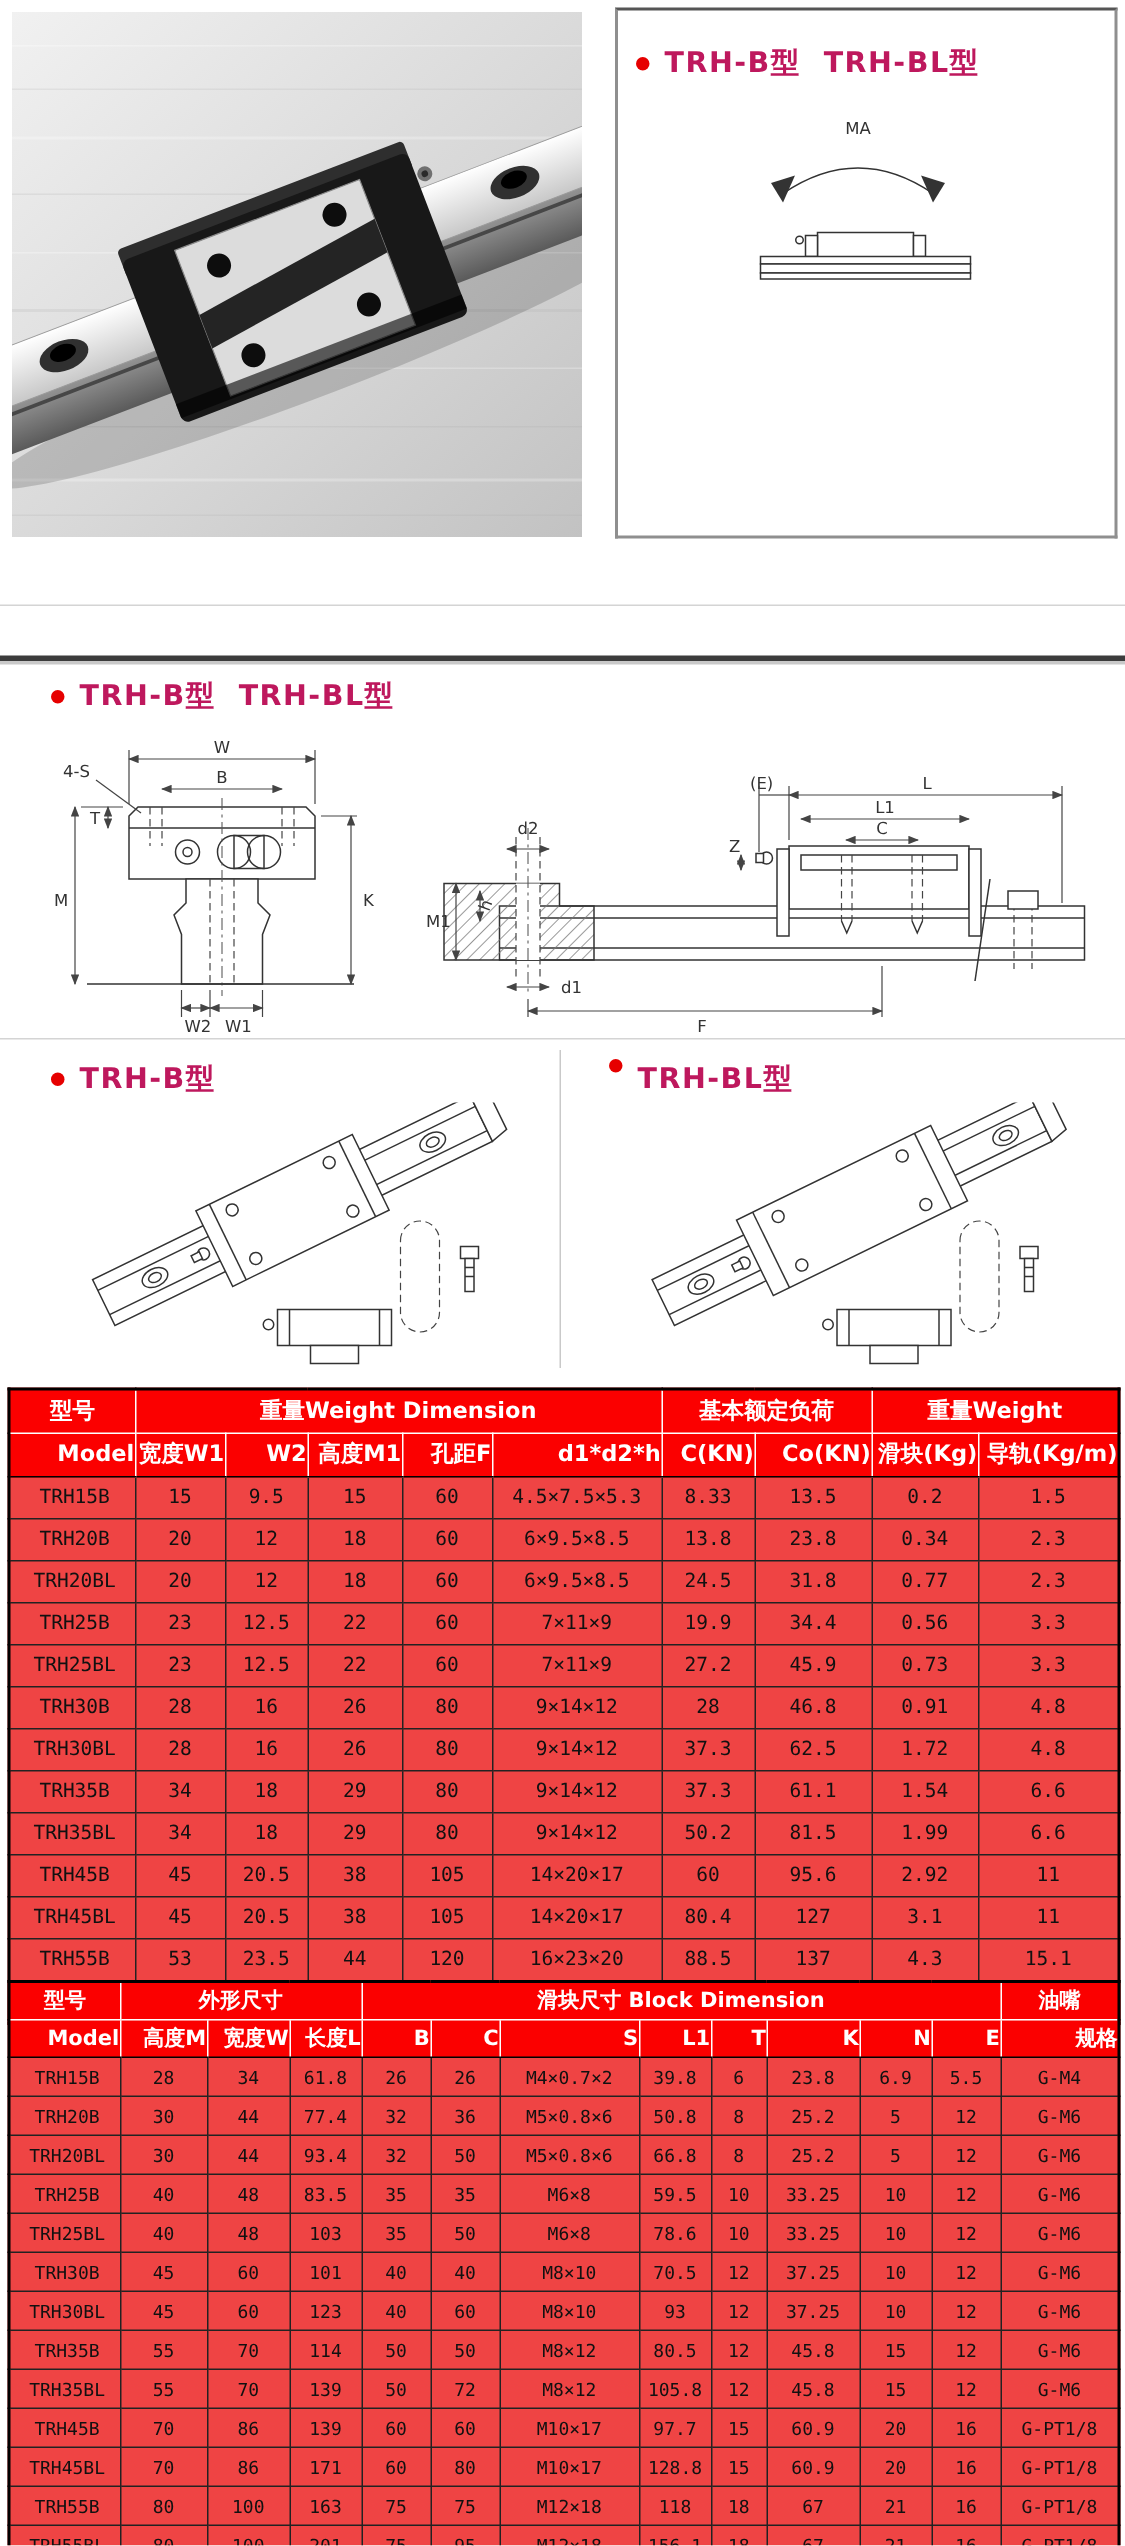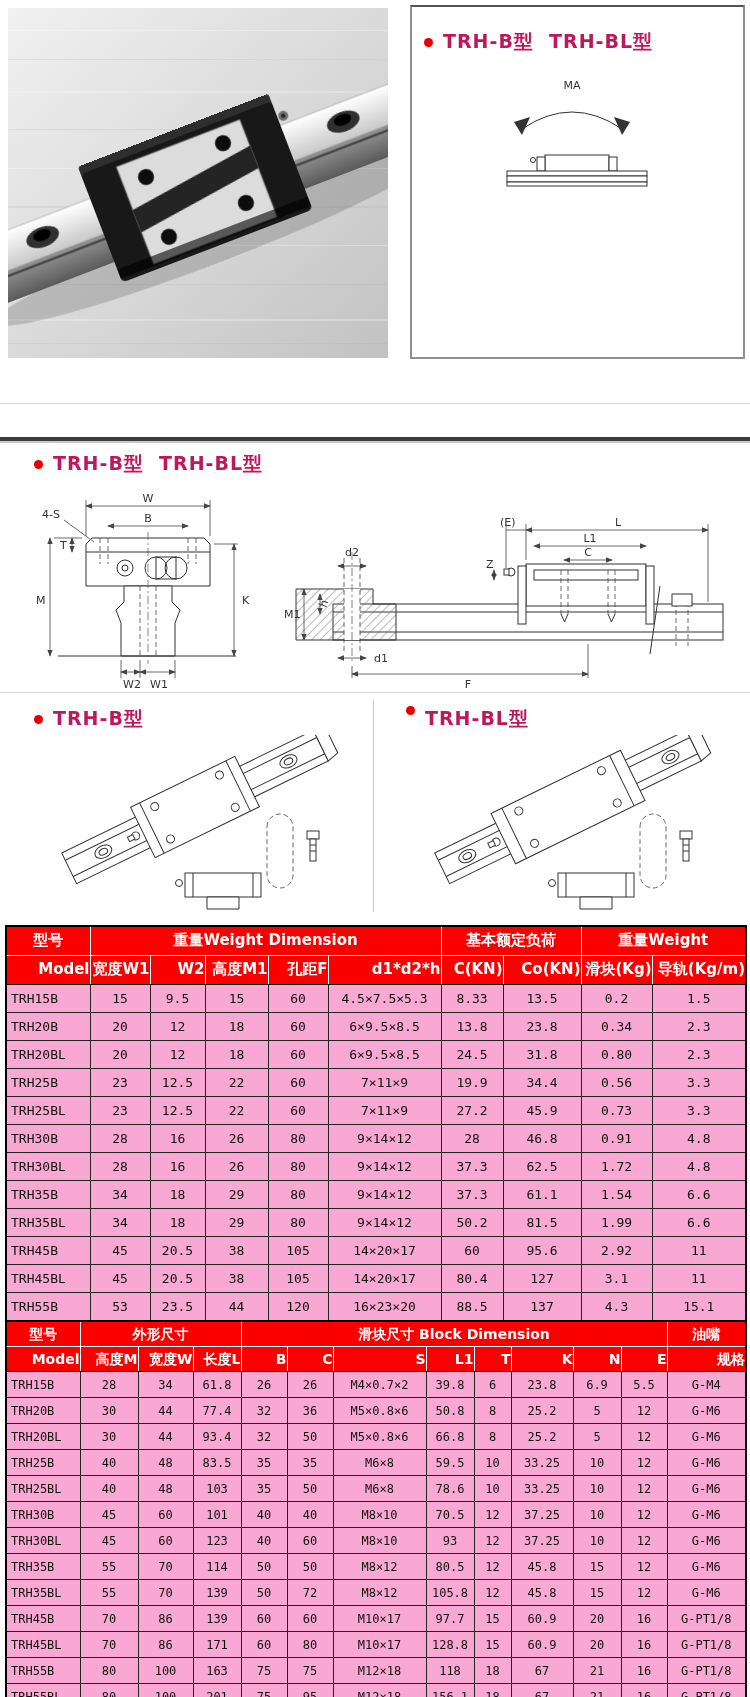--- a/index.html
+++ b/index.html
@@ -26,26 +26,26 @@
 
   
   .vdiv{position:absolute;left:373px;top:700px;width:1px;height:212px;background:#c9c9c9;}
   .sec3-head-left{position:absolute;left:34px;top:706px;display:flex;align-items:center;gap:10px;}
   .sec3-head-right{position:absolute;left:406px;top:706px;display:flex;gap:10px;}
   .sec3-draw-left{position:absolute;left:35px;top:735px;}
   .sec3-draw-right{position:absolute;left:408px;top:735px;}
 
   
   .spec-table{position:absolute;left:5px;border-collapse:collapse;table-layout:fixed;width:740px;
-              border:2px solid #000;background:#f9a8d4;}
+              border:2px solid #000;background:#ef4444;}
   .spec-table th{background:#fb0000;color:#fff;border:1px solid #fff;font-weight:bold;padding:0;line-height:1.05;}
   .spec-table thead tr:last-child th{border-bottom:1px solid #000;text-align:right;}
   .spec-table td{border:1px solid #222;text-align:center;color:#111;
                  font-family:"DejaVu Sans Mono","Liberation Mono",monospace;overflow:hidden;white-space:nowrap;}
-  .spec-table td.model{text-align:left;padding-left:4px;}
+  .spec-table td.model{text-align:center;padding-left:4px;}
   #table1{top:925px;} #table1 th{height:28px;font-size:15px;} #table1 td{height:25px;font-size:13px;}
   #table2{top:1320px;} #table2 th{height:24px;font-size:14px;} #table2 td{height:23px;font-size:12px;}
 
   
   .ln{stroke:#333;stroke-width:1;fill:none;}
   .lnw{stroke:#333;stroke-width:1;fill:#fff;}
   .dash{stroke:#444;stroke-width:0.8;fill:none;stroke-dasharray:5 3;}
   .cl{stroke:#555;stroke-width:0.7;fill:none;stroke-dasharray:8 3 2 3;}
   .dim{stroke:#444;stroke-width:0.8;fill:none;}
   .lbl{font-size:11px;fill:#333;font-family:"DejaVu Sans","Liberation Sans",sans-serif;}
@@ -399,21 +399,21 @@
         </tr>
         <tr>
           <td class="model">TRH20BL</td>
           <td>20</td>
           <td>12</td>
           <td>18</td>
           <td>60</td>
           <td>6×9.5×8.5</td>
           <td>24.5</td>
           <td>31.8</td>
-          <td>0.80</td>
+          <td>0.77</td>
           <td>2.3</td>
         </tr>
         <tr>
           <td class="model">TRH25B</td>
           <td>23</td>
           <td>12.5</td>
           <td>22</td>
           <td>60</td>
           <td>7×11×9</td>
           <td>19.9</td>

